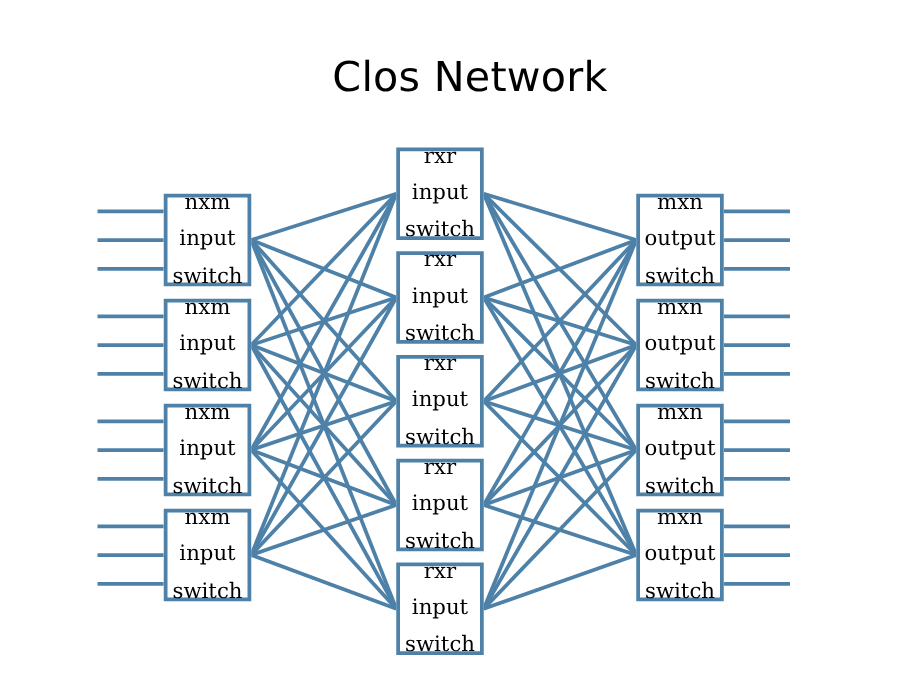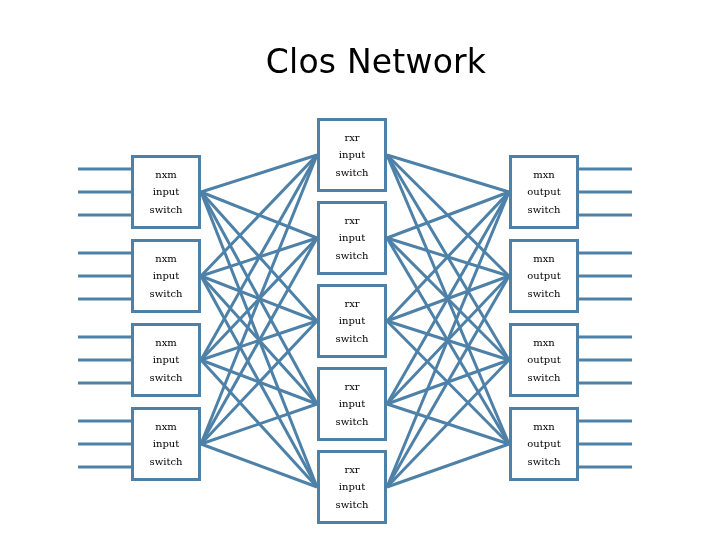--- a/index.html
+++ b/index.html
@@ -38,21 +38,21 @@
   .node {
     position: absolute;
     box-sizing: border-box;
     background: #ffffff;
     border: 3px solid #4E81A8;
     display: flex;
     flex-direction: column;
     align-items: center;
     justify-content: center;
     color: #000000;
-    font-size: 10px;
+    font-size: 17px;
     line-height: 1.72;
     text-align: center;
     z-index: 5;
   }
   .node span {
     display: block;
     white-space: nowrap;
   }
 </style>
 </head>

